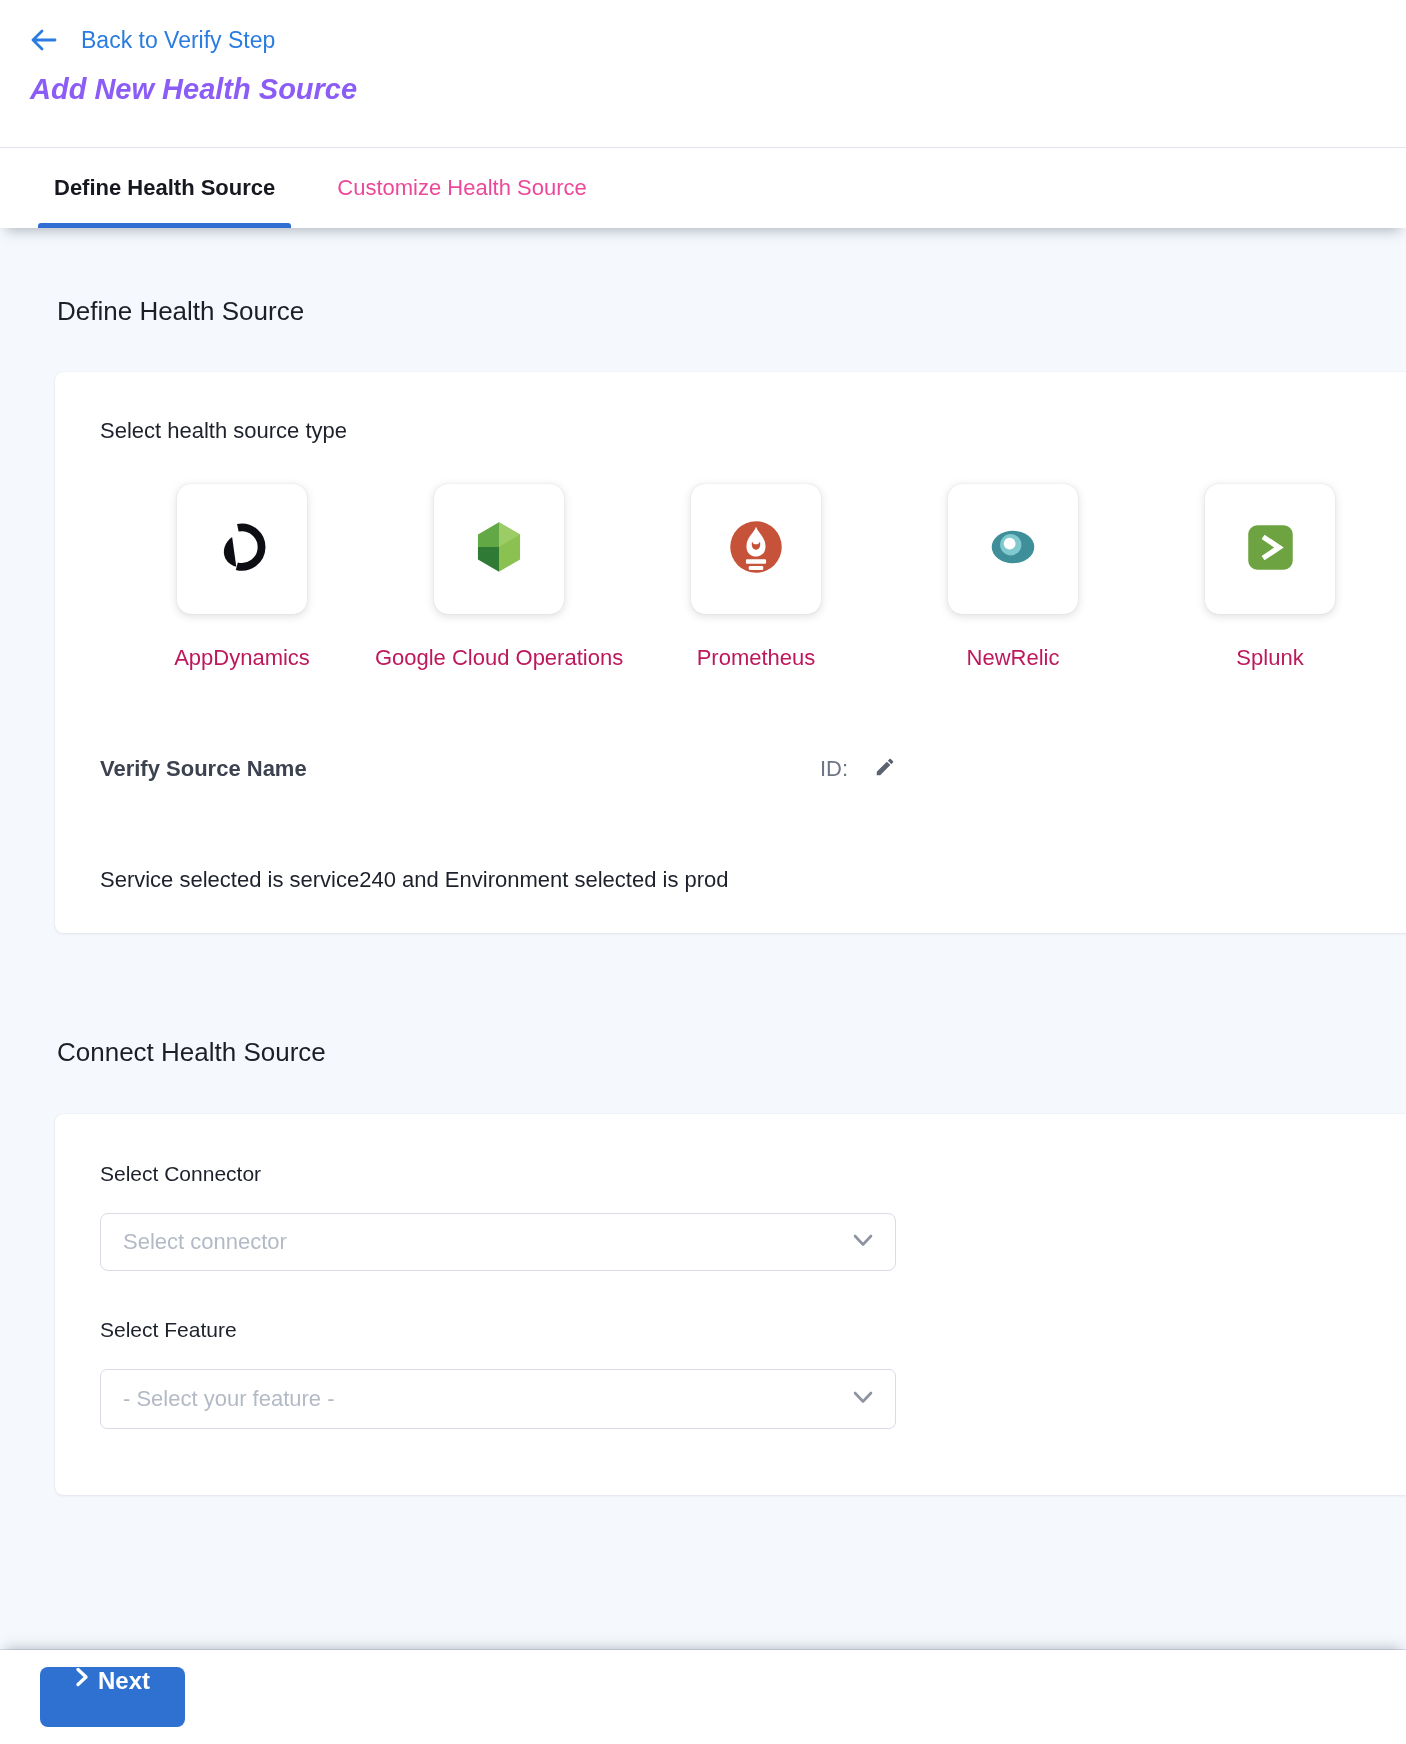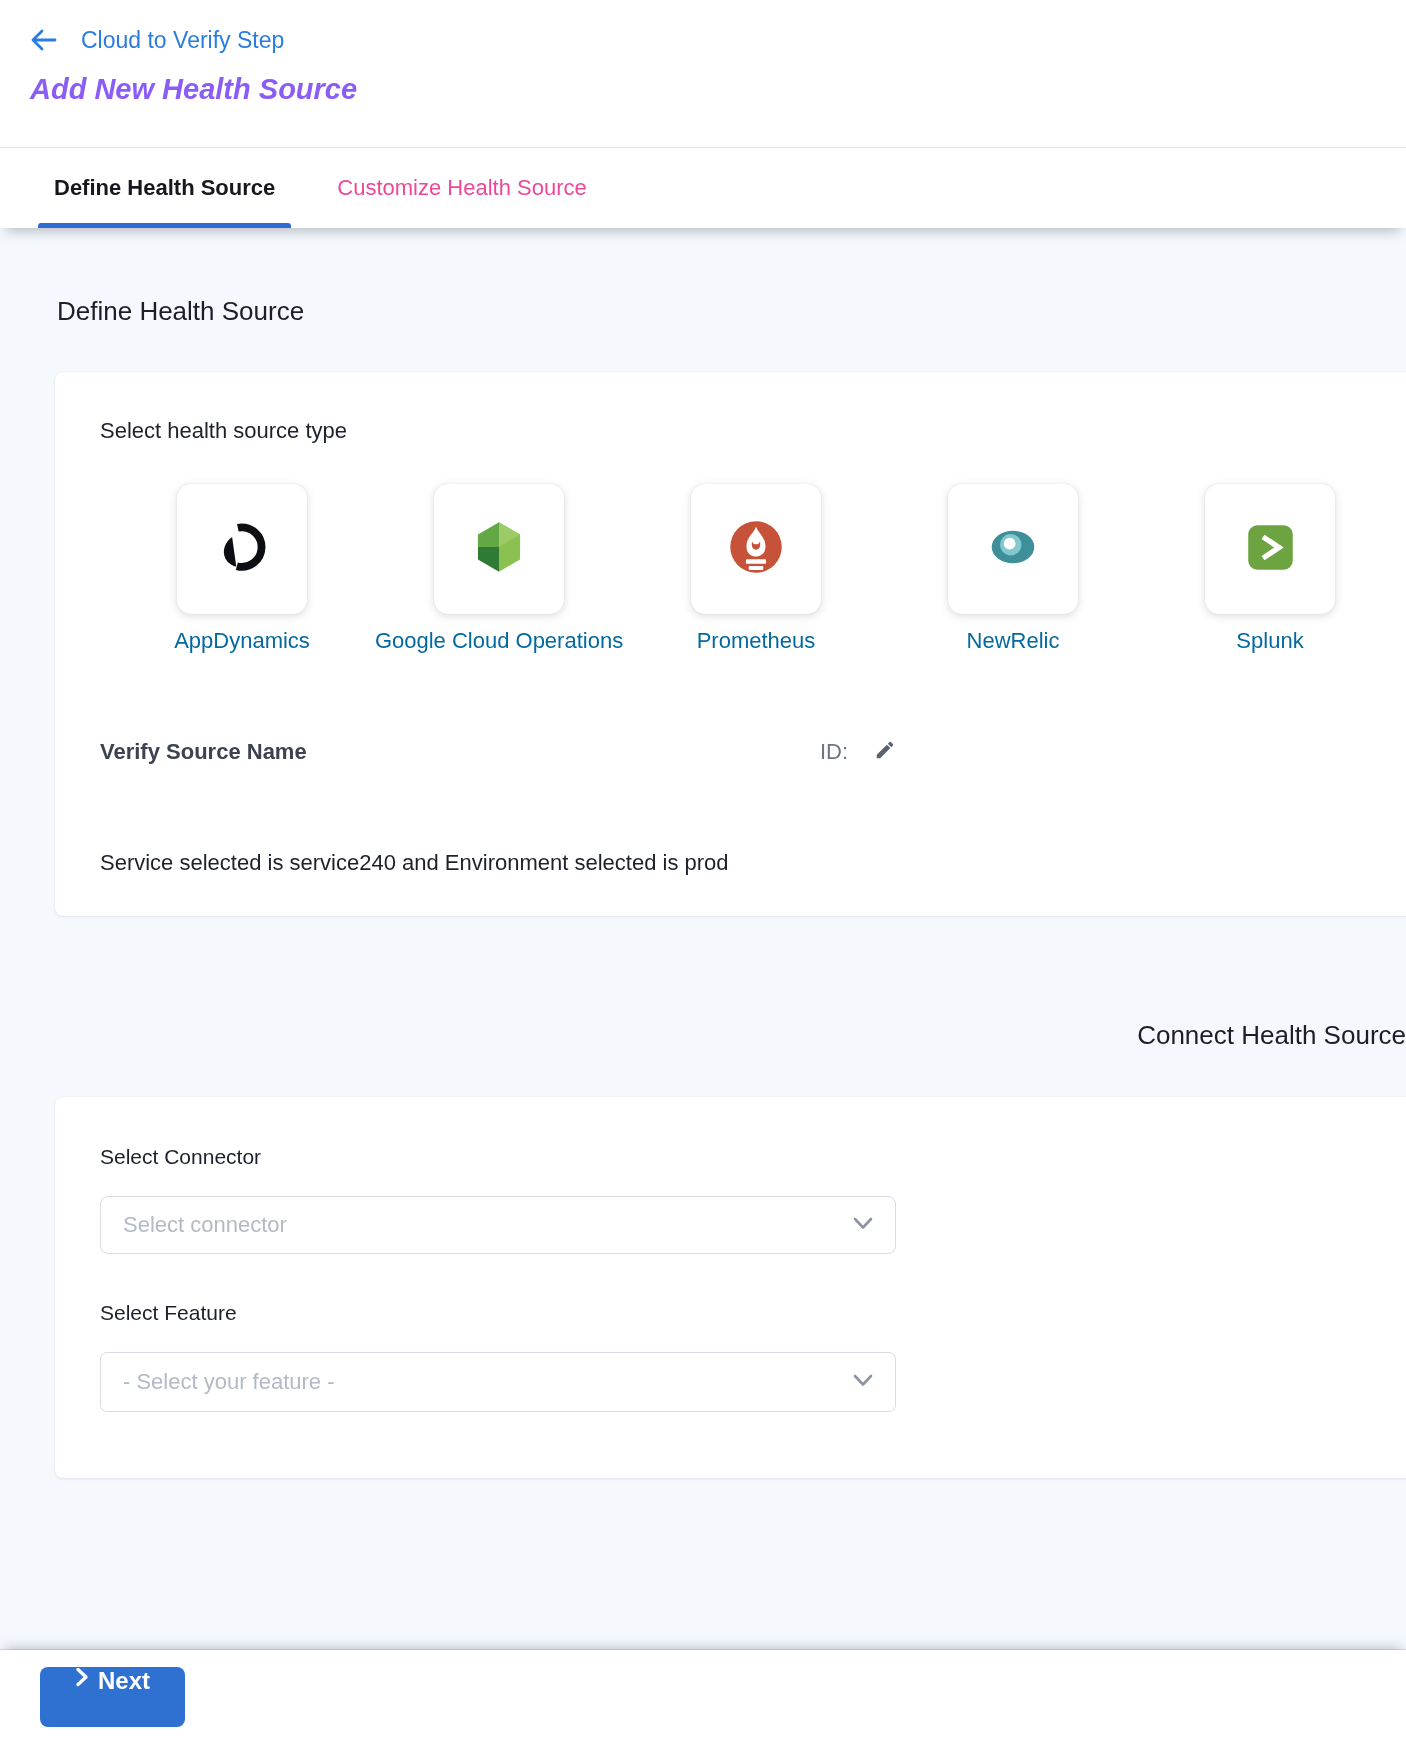--- a/index.html
+++ b/index.html
@@ -49,41 +49,41 @@
     height:5px; background:#2f6dd3; border-radius:3px 3px 0 0;
   }
 
   
   .content { position:relative; z-index:1; }
   .section-title {
     font-size:26px; font-weight:400; color:#1c1e28; line-height:34px;
     margin-left:57px;
   }
   .section-title.define { padding-top:66px; }
-  .section-title.connect { margin-top:102px;text-align:right; }
+  .section-title.connect { margin-top:102px; }
 
   .card {
     background:#fff; border-radius:8px;
     margin-left:55px; width:1402px;  
     box-shadow:0 1px 3px rgba(40,41,61,0.08), 0 0 1px rgba(40,41,61,0.12);
   }
   .card1 { margin-top:44px; padding:46px 0 40px 45px; }
   .card2 { margin-top:45px; padding:47px 0 66px 45px; }
 
   .field-label-lg { font-size:22px; color:#1d212b; line-height:26px; }
 
   .tile-row { display:flex; gap:127px; margin-top:40px; margin-left:77px; }
   .source-col { width:130px; display:flex; flex-direction:column; align-items:center; }
   .tile {
     width:130px; height:130px; background:#fff; border-radius:14px;
     display:flex; align-items:center; justify-content:center; cursor:pointer;
     box-shadow:0 2px 8px rgba(96,97,112,0.22), 0 0 1px rgba(40,41,61,0.18);
   }
   .source-label {
-    margin-top:14px; font-size:22px; line-height:26px; color:#0369a1; white-space:nowrap;
+    margin-top:31px; font-size:22px; line-height:26px; color:#be185d; white-space:nowrap;
   }
 
   .name-row {
     margin-top:84px; width:796px;
     display:flex; justify-content:space-between; align-items:center;
   }
   .name-label { font-size:22px; font-weight:700; color:#3c4250; line-height:28px; }
   .id-group { display:flex; align-items:flex-start; gap:26px; }
   .id-label { font-size:22px; color:#6d7585; }
   .pencil-btn { cursor:pointer; display:flex; }
@@ -127,21 +127,21 @@
 </head>
 <body>
 
 <div class="header">
   <div class="back-row">
     <span>
       <svg width="27" height="24" viewBox="0 0 27 24">
         <path d="M25 12 H3 M12 3 L3 12 L12 21" fill="none" stroke="#2a7ce0" stroke-width="2.8" stroke-linecap="round" stroke-linejoin="round"></path>
       </svg>
     </span>
-    <span class="back-link">Cloud to Verify Step</span>
+    <span class="back-link">Back to Verify Step</span>
   </div>
   <div class="page-title">Add New Health Source</div>
 </div>
 
 <div class="tabbar">
   <div class="tab active">Define Health Source</div>
   <div class="tab inactive">Customize Health Source</div>
 </div>
 
 <div class="content">

